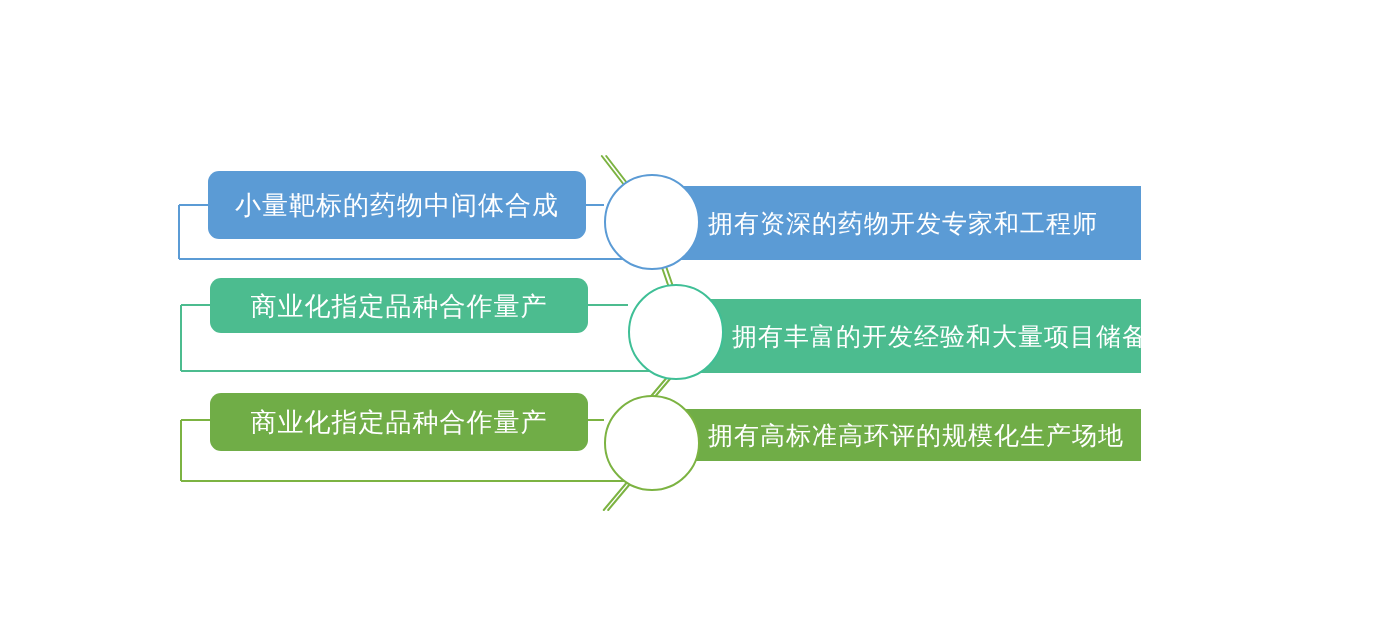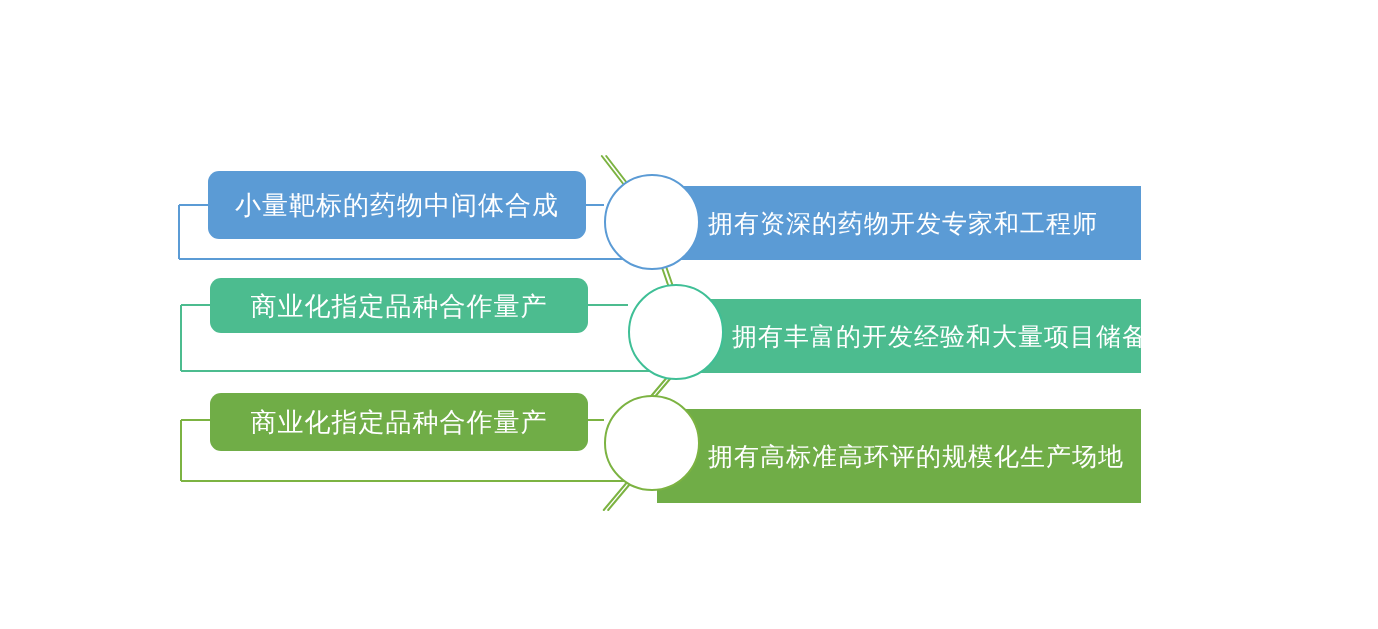--- a/index.html
+++ b/index.html
@@ -134,21 +134,21 @@
     <div class="detail-bar" style="left: 680px; top: 299px; width: 461px; height: 74px; background: rgb(76, 188, 143); padding-left: 52px;">
       <span class="detail-text">拥有丰富的开发经验和大量项目储备</span>
     </div>
     <div class="node-circle" style="left: 628px; top: 284px; width: 96px; height: 96px; border: 2px solid rgb(63, 191, 150);"></div>
     <div class="stage-box" style="left: 210px; top: 278px; width: 378px; height: 55px; background: rgb(76, 188, 143);">
       <span class="stage-text">商业化指定品种合作量产</span>
     </div>
   </div>
 
   <div class="row">
-    <div class="detail-bar" style="left: 657px; top: 409px; width: 484px; height: 94px; background: rgb(112, 173, 71); padding-left: 51px;">
+    <div class="detail-bar" style="left: 657px; top: 409px; width: 484px; height: 52px; background: rgb(112, 173, 71); padding-left: 51px;">
       <span class="detail-text">拥有高标准高环评的规模化生产场地</span>
     </div>
     <div class="node-circle" style="left: 604px; top: 395px; width: 96px; height: 96px; border: 2px solid rgb(124, 179, 66);"></div>
     <div class="stage-box" style="left: 210px; top: 393px; width: 378px; height: 58px; background: rgb(112, 173, 71);">
       <span class="stage-text">商业化指定品种合作量产</span>
     </div>
   </div>
 
 </div>
 

